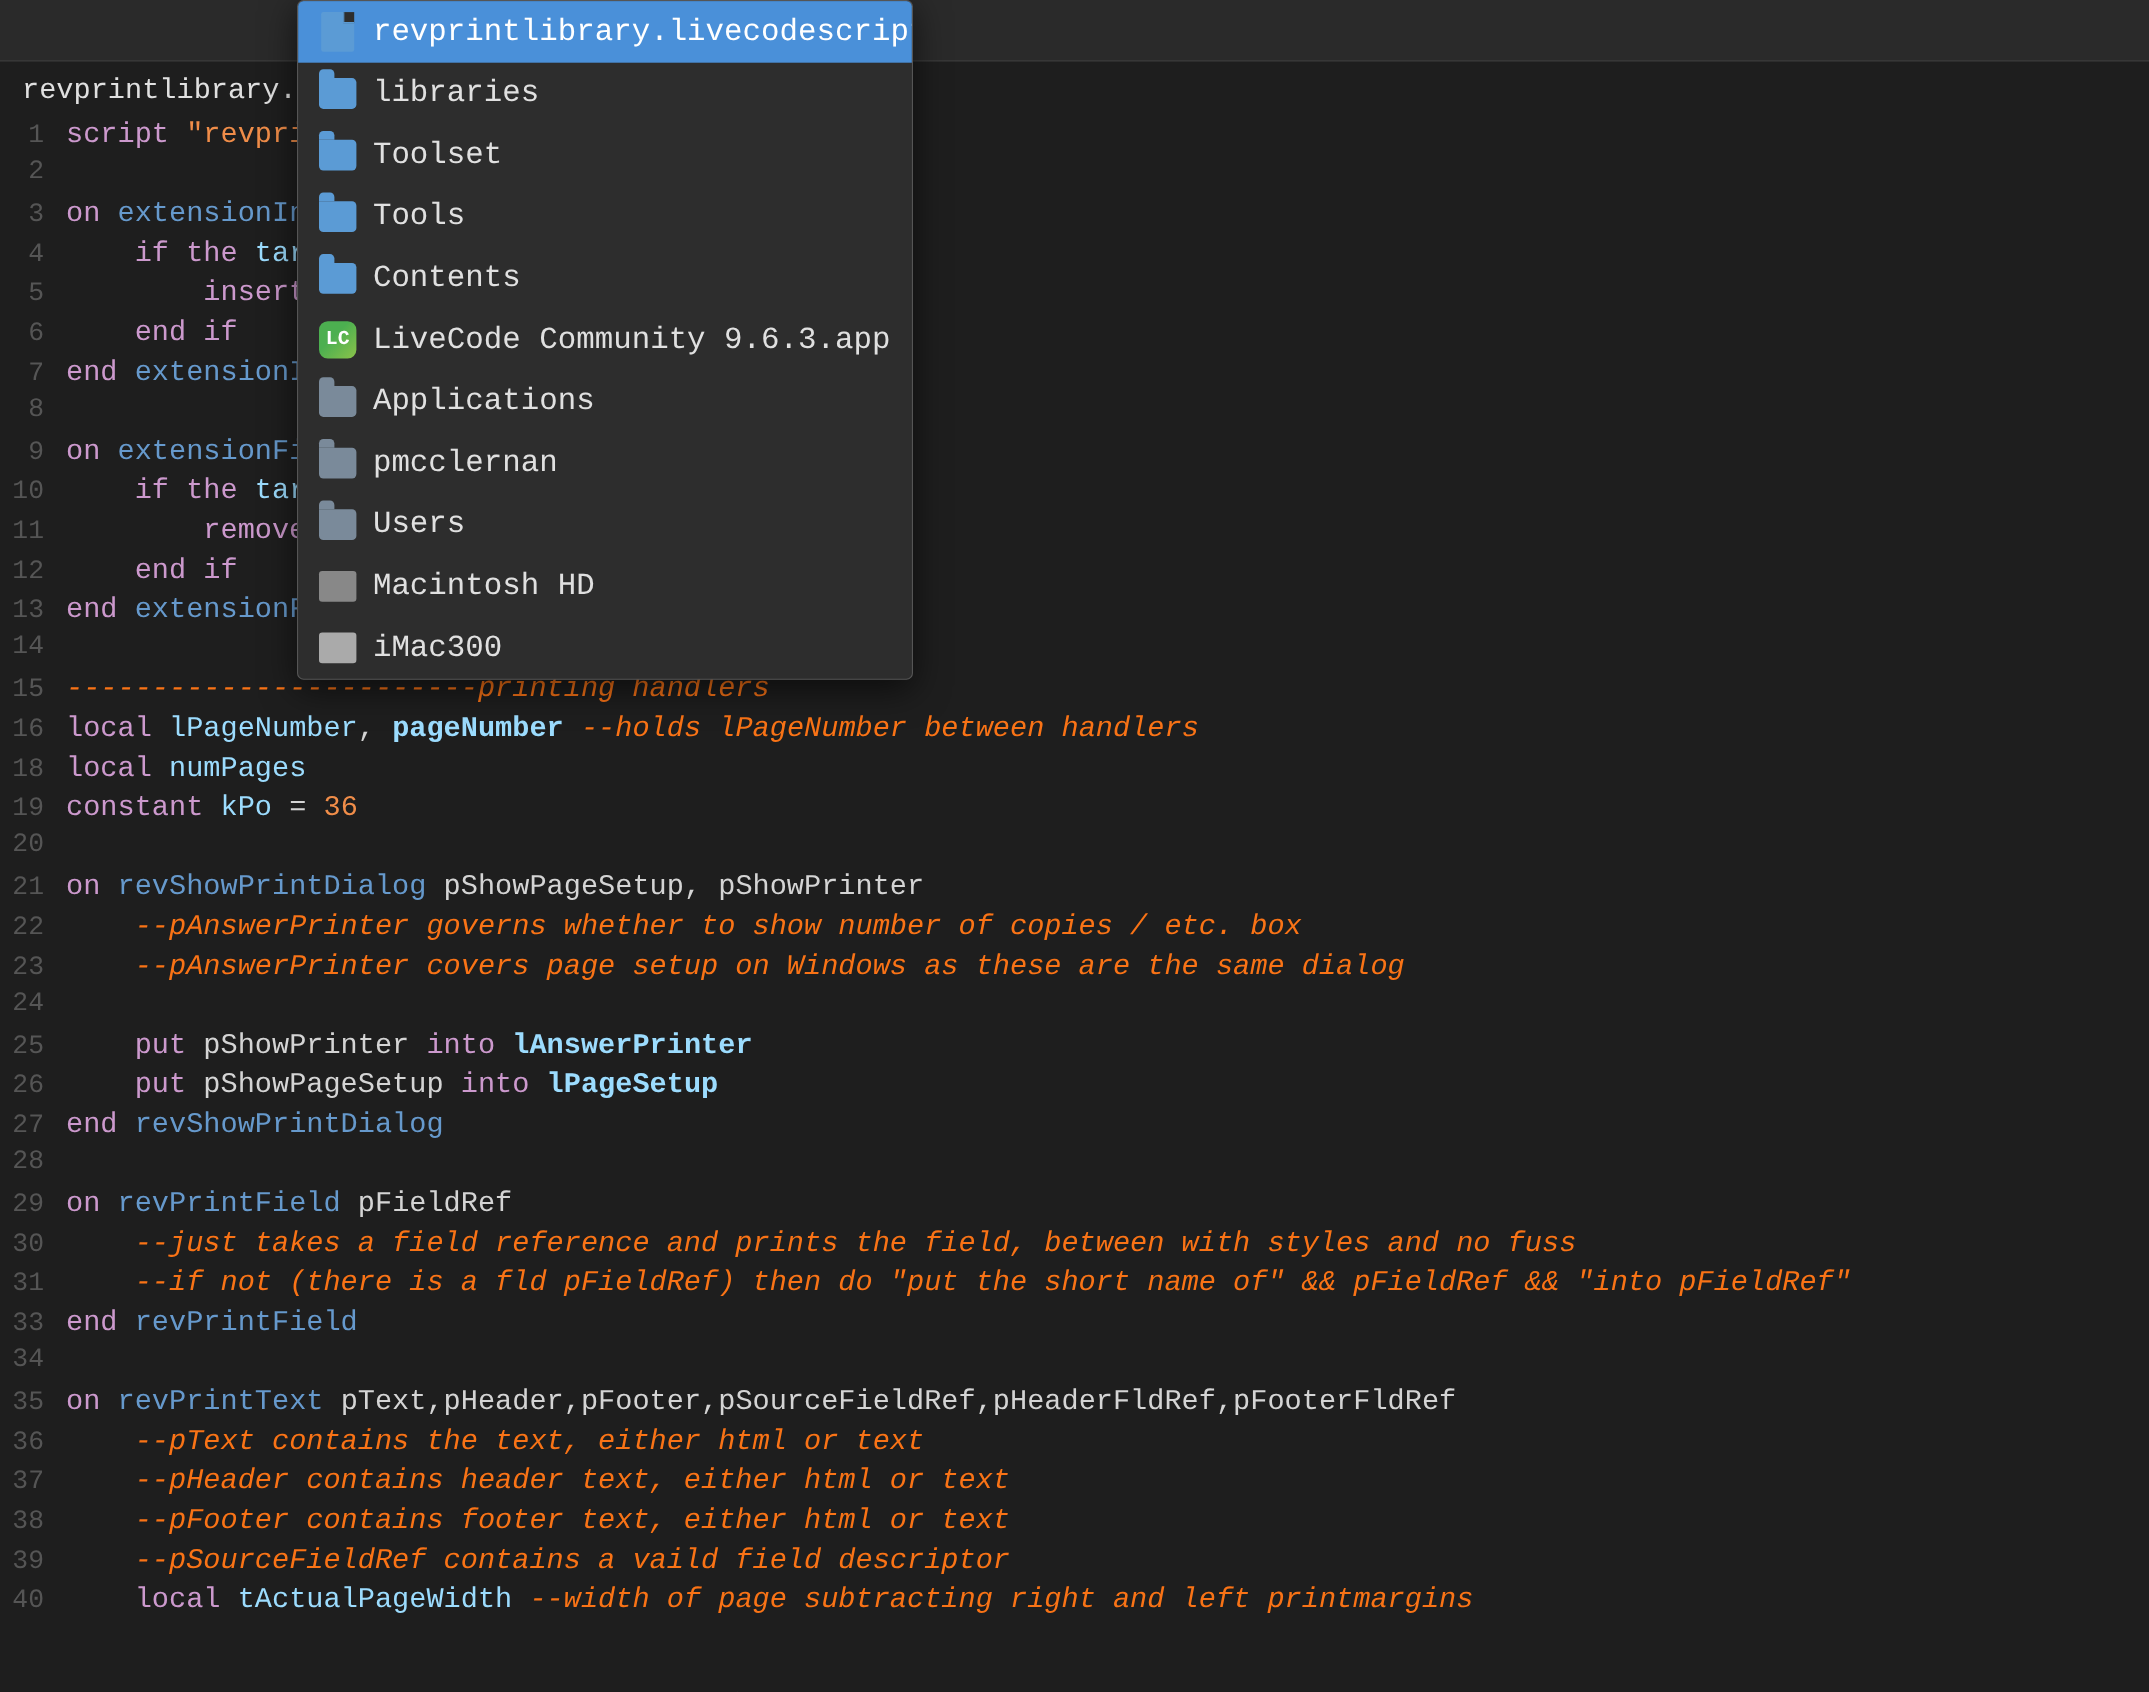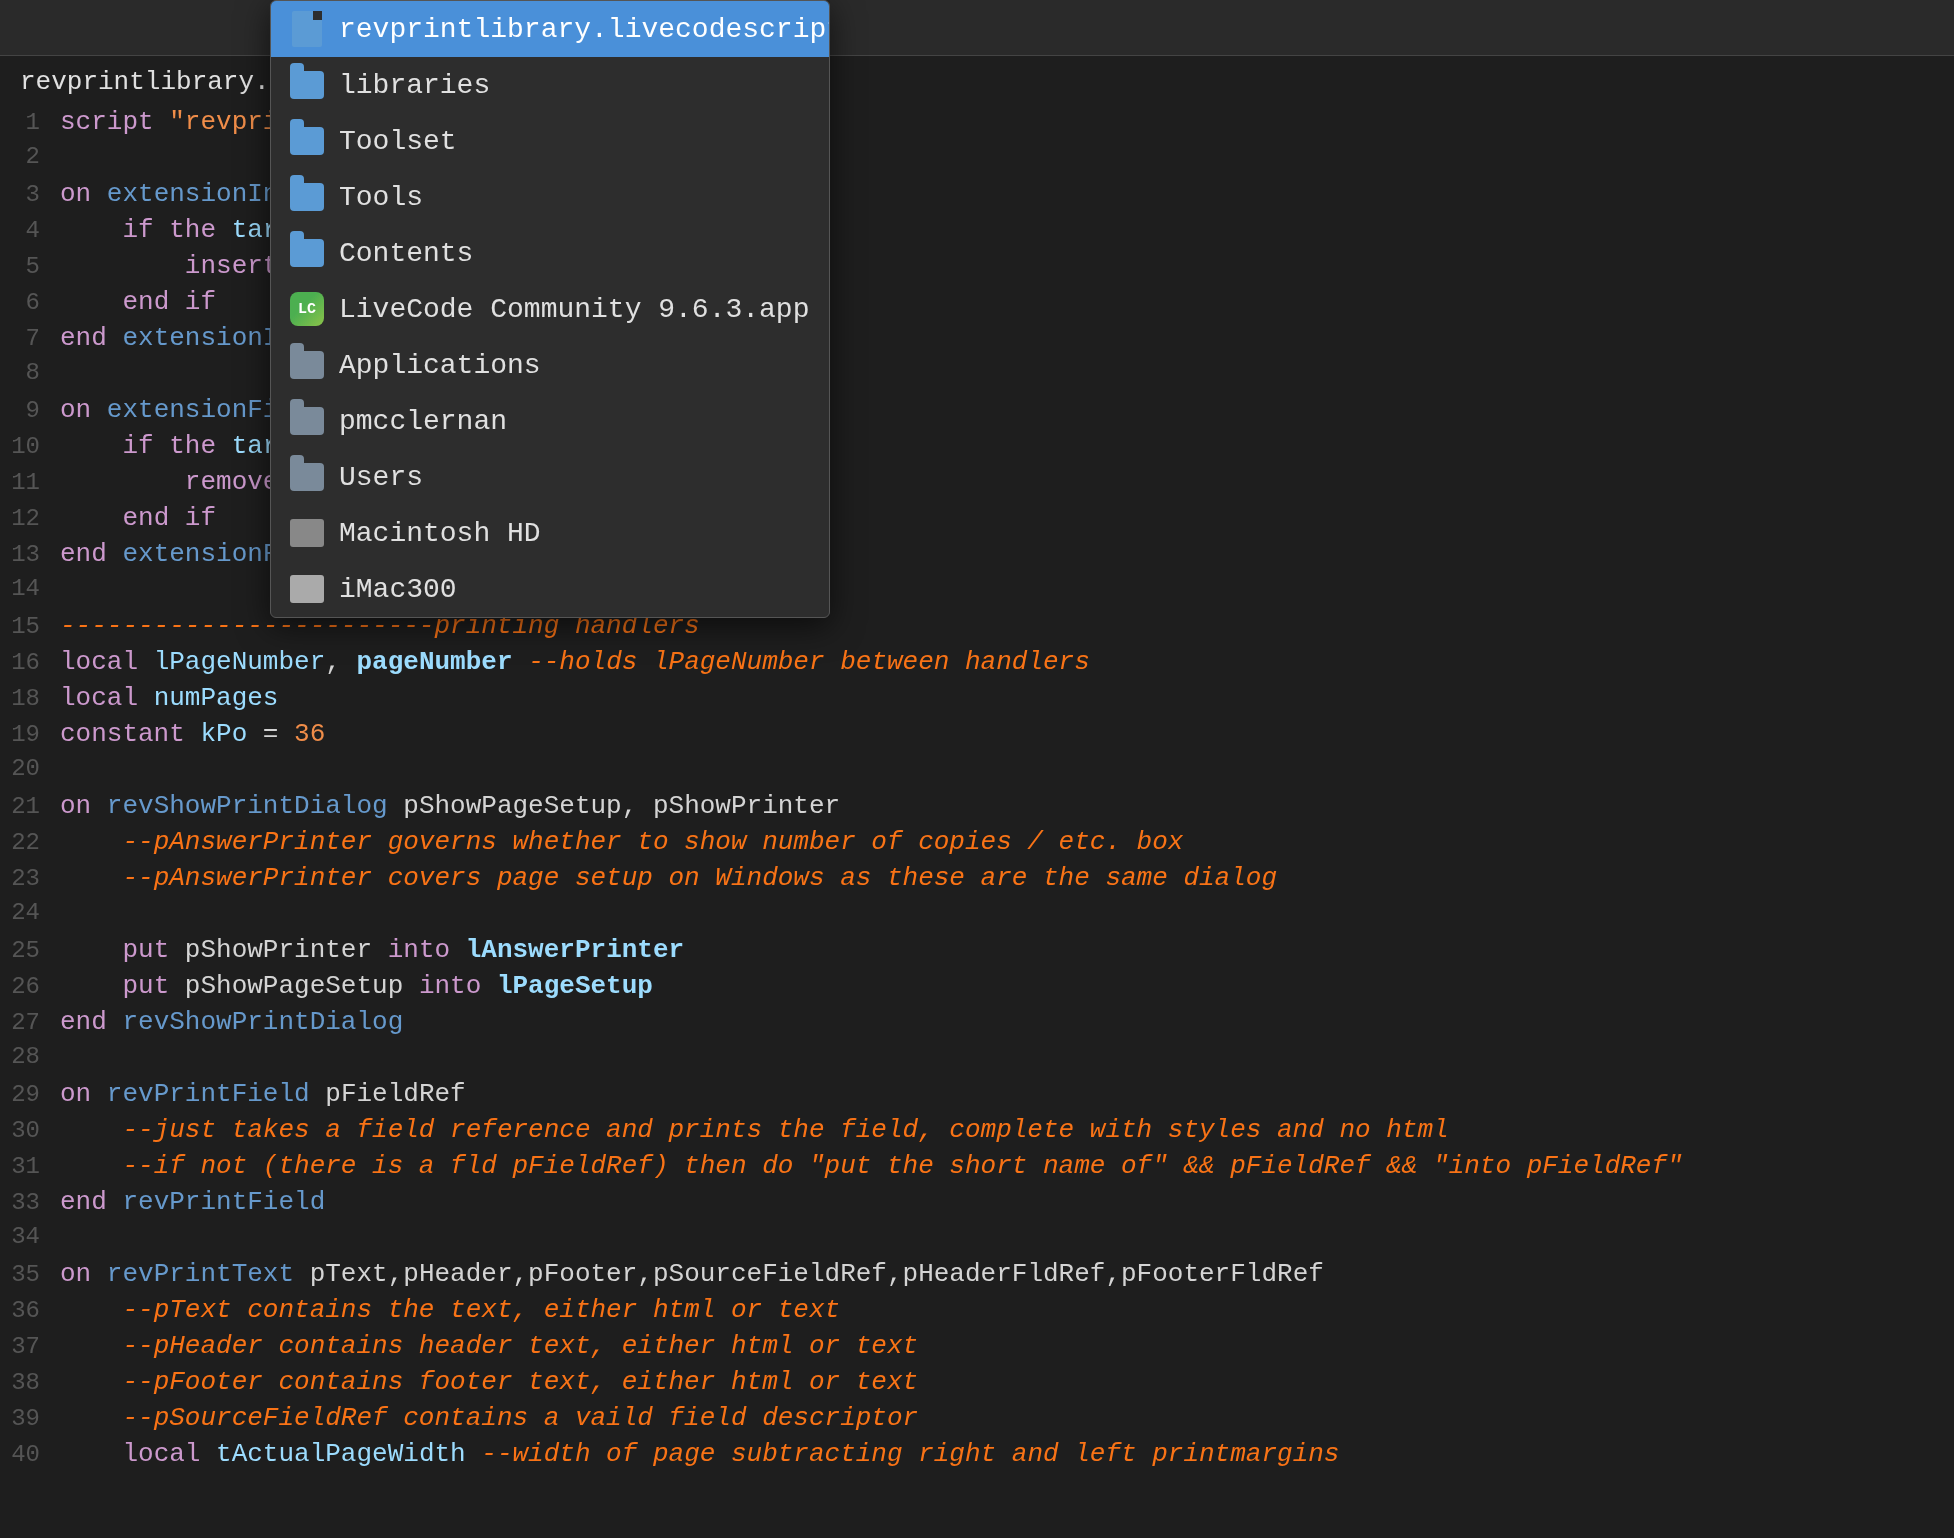--- a/index.html
+++ b/index.html
@@ -244,21 +244,21 @@
     <div class="code-line">
       <span class="line-number">28</span>
       <span class="line-content"></span>
     </div>
     <div class="code-line">
       <span class="line-number">29</span>
       <span class="line-content"><span class="kw-keyword">on</span> <span class="kw-builtin">revPrintField</span> pFieldRef</span>
     </div>
     <div class="code-line">
       <span class="line-number">30</span>
-      <span class="line-content">    <span class="kw-comment">--just takes a field reference and prints the field, complete with styles and no html</span></span>
+      <span class="line-content">    <span class="kw-comment">--just takes a field reference and prints the field, between with styles and no fuss</span></span>
     </div>
     <div class="code-line">
       <span class="line-number">31</span>
       <span class="line-content">    <span class="kw-comment">--if not (there is a fld pFieldRef) then do "put the short name of" &amp;&amp; pFieldRef &amp;&amp; "into pFieldRef"</span></span>
     </div>
     <div class="code-line">
       <span class="line-number">33</span>
       <span class="line-content"><span class="kw-keyword">end</span> <span class="kw-builtin">revPrintField</span></span>
     </div>
     <div class="code-line">
@@ -328,21 +328,21 @@
     <div class="dropdown-item">
       <div class="dropdown-icon">
         <div style="width: 34px; height: 28px; background: rgb(91, 155, 213); border-radius: 0px 4px 4px; position: relative;">
           <div style="position: absolute; top: -8px; left: 0px; width: 14px; height: 8px; background: rgb(91, 155, 213); border-radius: 4px 4px 0px 0px;"></div>
         </div>
       </div>
       <span>Contents</span>
     </div>
     <div class="dropdown-item">
       <div class="dropdown-icon">
-        <div style="width: 34px; height: 34px; background: linear-gradient(135deg, rgb(76, 175, 80) 40%, rgb(139, 195, 74) 100%); border-radius: 8px; display: flex; align-items: center; justify-content: center; color: white; font-weight: bold; font-size: 15px;">LC</div>
+        <div style="width: 34px; height: 34px; background: linear-gradient(135deg, rgb(76, 175, 80) 40%, rgb(139, 195, 74) 100%); border-radius: 8px; display: flex; align-items: center; justify-content: center; color: white; font-weight: bold; font-size: 18px;">LC</div>
       </div>
       <span>LiveCode Community 9.6.3.app</span>
     </div>
     <div class="dropdown-item">
       <div class="dropdown-icon">
         <div style="width: 34px; height: 28px; background: rgb(122, 138, 154); border-radius: 0px 4px 4px; position: relative;">
           <div style="position: absolute; top: -8px; left: 0px; width: 14px; height: 8px; background: rgb(122, 138, 154); border-radius: 4px 4px 0px 0px;"></div>
         </div>
       </div>
       <span>Applications</span>

